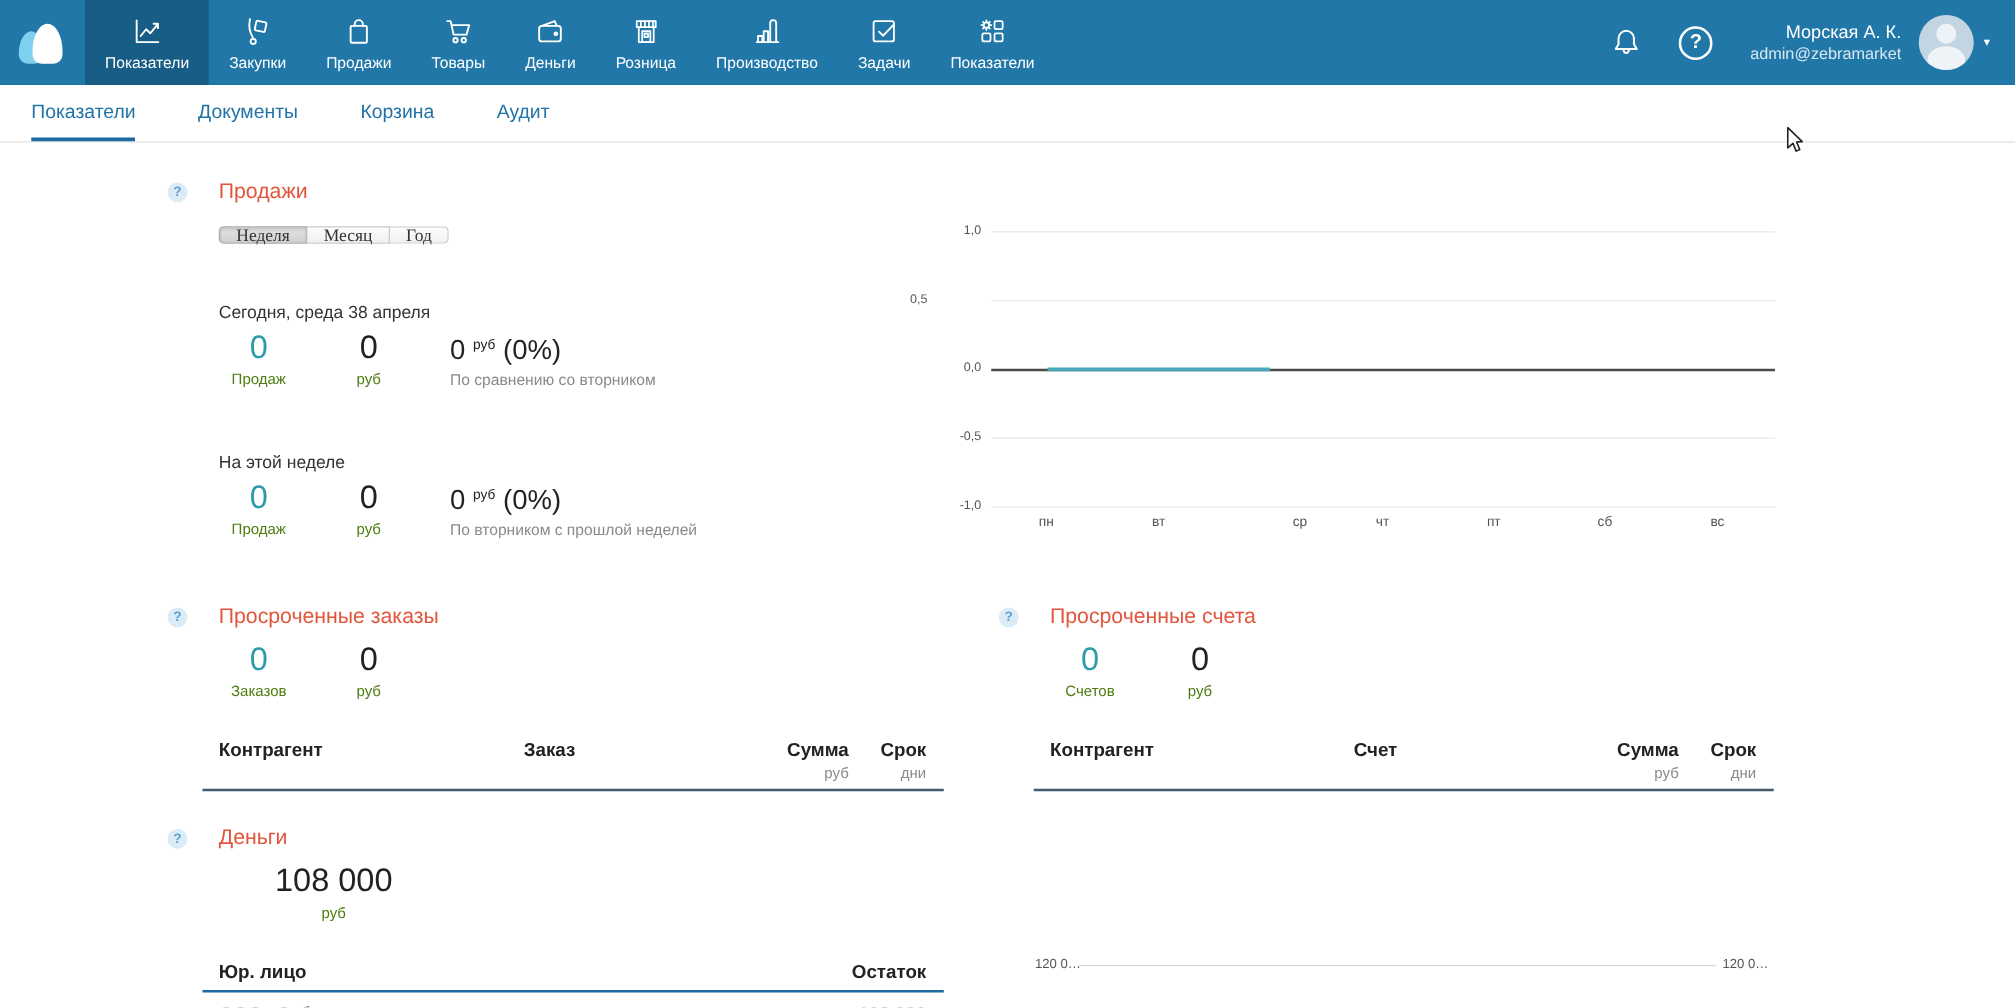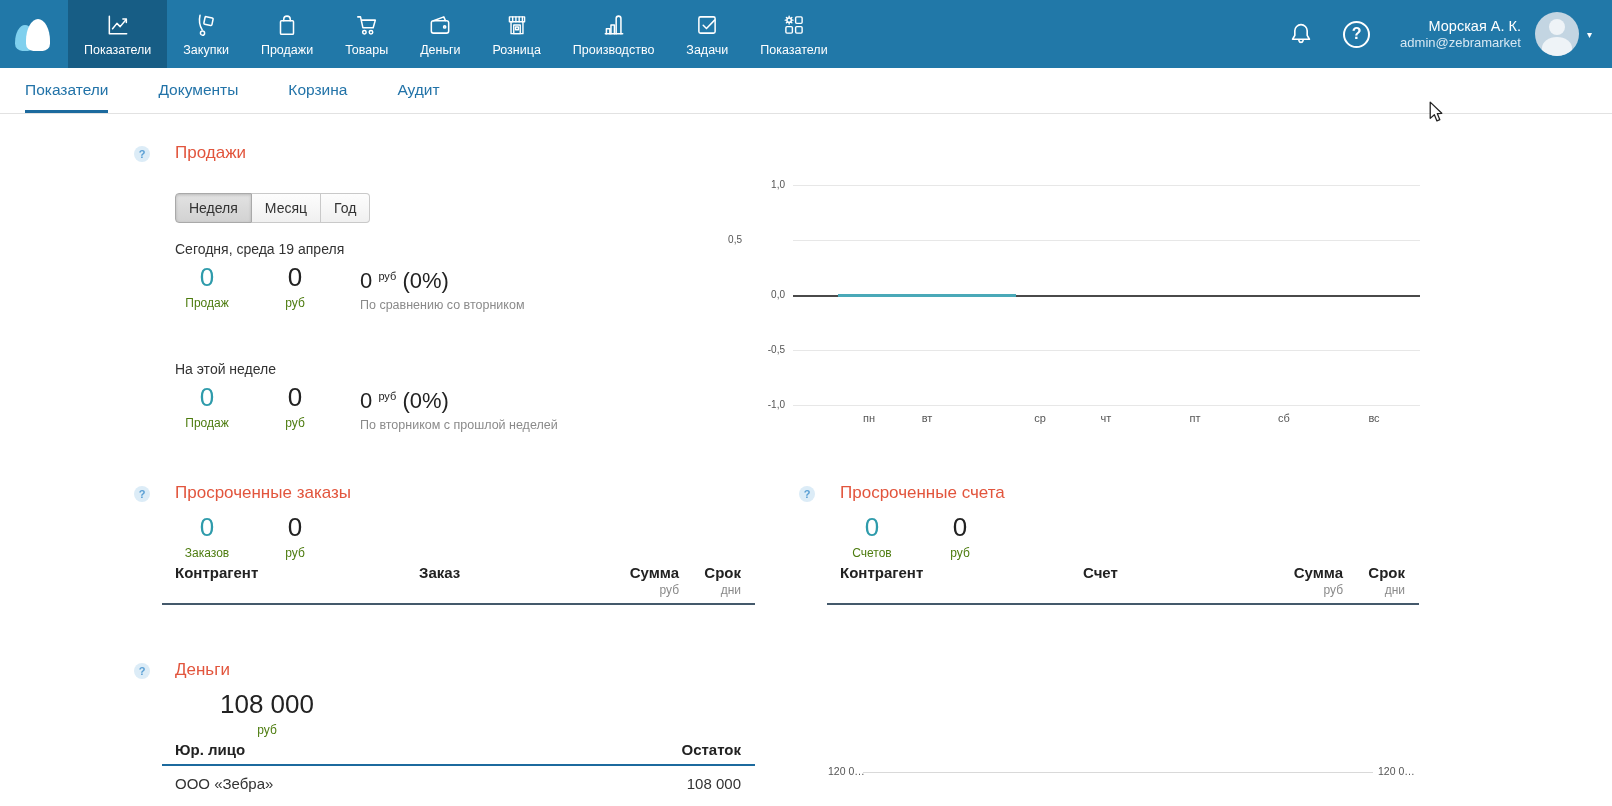--- a/index.html
+++ b/index.html
@@ -43,23 +43,23 @@
     margin-right:50px; border-bottom:3px solid transparent; padding-top:2px; }
   .tab.active { border-bottom-color:#1c6a9e; }
   
   .main { position:absolute; top:115px; left:0; width:1612px; height:691px; overflow:hidden; background:#fff; }
   .abs { position:absolute; }
   .help-icon { width:16px; height:16px; border-radius:50%; background:#dcecf7; color:#5a9fd4;
     font-size:11px; font-weight:bold; display:flex; align-items:center; justify-content:center; cursor:pointer; }
   .sec-title { font-size:17px; color:#e2553d; cursor:pointer; }
   
   .btn-group { display:flex; }
-  .pbtn { height:30px; padding:0 13px; font-size:14px; color:#333; border:1px solid #c9c9c9;
+  .pbtn { height:14px; padding:0 13px; font-size:14px; color:#333; border:1px solid #c9c9c9;
     background:linear-gradient(#fdfdfd,#f0f0f0); cursor:pointer;
-    font-family:Liberation Sans, sans-serif;margin-top:12px; }
+    font-family:Liberation Serif, serif; }
   .pbtn:first-child { border-radius:4px 0 0 4px; }
   .pbtn:last-child { border-radius:0 4px 4px 0; }
   .pbtn + .pbtn { border-left:none; }
   .pbtn.active { background:linear-gradient(#e2e2e2,#d2d2d2); border-color:#a9a9a9;
     box-shadow:inset 0 1px 3px rgba(0,0,0,.18); }
   .subhead { font-size:14px; color:#333; }
   
   .stats { display:flex; align-items:flex-start; }
   .stat { text-align:center; }
   .stat-val { font-size:26px; line-height:28px; color:#222; }
@@ -68,21 +68,21 @@
   .delta-line { font-size:22px; color:#222; line-height:26px; white-space:nowrap; }
   .delta-line sup { font-size:11px; color:#222; }
   .compare { font-size:12.5px; color:#8a8a8a; margin-top:4px;text-align:right; }
   
   .gridline { position:absolute; height:1px; background:#e7e7e7; }
   .zeroline { position:absolute; height:2px; background:#4a4a4a; }
   .tealline { position:absolute; height:3px; background:#4aa9b8; }
   .ytick { position:absolute; width:30px; text-align:right; font-size:10px; color:#555; }
   .xtick { position:absolute; width:40px; text-align:center; font-size:11px; color:#555; }
   
-  .mtable { position:absolute; }
+  .mtable { position:absolute;margin-top:28px; }
   .mt-head { display:flex; align-items:flex-start; padding:0 14px 0 13px; }
   .mt-h { font-size:15px; font-weight:bold; color:#222; }
   .mt-sub { font-size:12px; color:#8a8a8a; font-weight:normal; margin-top:2px; }
   .mt-rule { border-bottom:2px solid #44596b; margin-top:6px; }
   .mt-rule.blue { border-bottom-color:#1c6a9e; }
   .mt-row { display:flex; padding:9px 14px 0 13px; font-size:15px; color:#333; }
   .grow { flex:1; }
   .money-label { position:absolute; font-size:10.5px; color:#555; white-space:nowrap; }
   .money-grid { position:absolute; height:1px; background:#d9d9d9; }
   
@@ -232,21 +232,21 @@
 
   <span class="help-icon abs" style="left:134px; top:31px;">?</span>
   <div class="sec-title abs" style="left:175px; top:28px;">Продажи</div>
 
   <div class="btn-group abs" style="left:175px; top:66px;">
     <button class="pbtn active">Неделя</button>
     <button class="pbtn">Месяц</button>
     <button class="pbtn">Год</button>
   </div>
 
-  <div class="subhead abs" style="left:175px; top:126px;">Сегодня, среда 19 апреля</div>
+  <div class="subhead abs" style="left:175px; top:126px;">Сегодня, среда 38 апреля</div>
   <div class="stats abs" style="left:175px; top:148px;">
     <div class="stat" style="width:64px;">
       <div class="stat-val teal">0</div>
       <div class="stat-lbl">Продаж</div>
     </div>
     <div class="stat" style="width:64px; margin-left:24px;">
       <div class="stat-val">0</div>
       <div class="stat-lbl">руб</div>
     </div>
     <div style="margin-left:33px; text-align:left;">
@@ -284,21 +284,21 @@
     <span class="ytick" style="left:712px; top:119px;">0,5</span>
     <span class="ytick" style="left:755px; top:174px;">0,0</span>
     <span class="ytick" style="left:755px; top:229px;">-0,5</span>
     <span class="ytick" style="left:755px; top:284px;">-1,0</span>
     <div class="gridline" style="left:793px; top:70px;  width:627px;"></div>
     <div class="gridline" style="left:793px; top:125px; width:627px;"></div>
     <div class="gridline" style="left:793px; top:235px; width:627px;"></div>
     <div class="gridline" style="left:793px; top:290px; width:627px;"></div>
     <div class="zeroline" style="left:793px; top:180px; width:627px;"></div>
     <div class="tealline" style="left:838px; top:179px; width:178px;"></div>
-    <span class="xtick" style="left:849px;  top:297px;">пн</span>
+    <span class="xtick" style="left:817px;  top:297px;">пн</span>
     <span class="xtick" style="left:907px;  top:297px;">вт</span>
     <span class="xtick" style="left:1020px;  top:297px;">ср</span>
     <span class="xtick" style="left:1086px; top:297px;">чт</span>
     <span class="xtick" style="left:1175px; top:297px;">пт</span>
     <span class="xtick" style="left:1264px; top:297px;">сб</span>
     <span class="xtick" style="left:1354px; top:297px;">вс</span>
   </div>
 
   <span class="help-icon abs" style="left:134px; top:371px;">?</span>
   <div class="sec-title abs" style="left:175px; top:368px;">Просроченные заказы</div>

